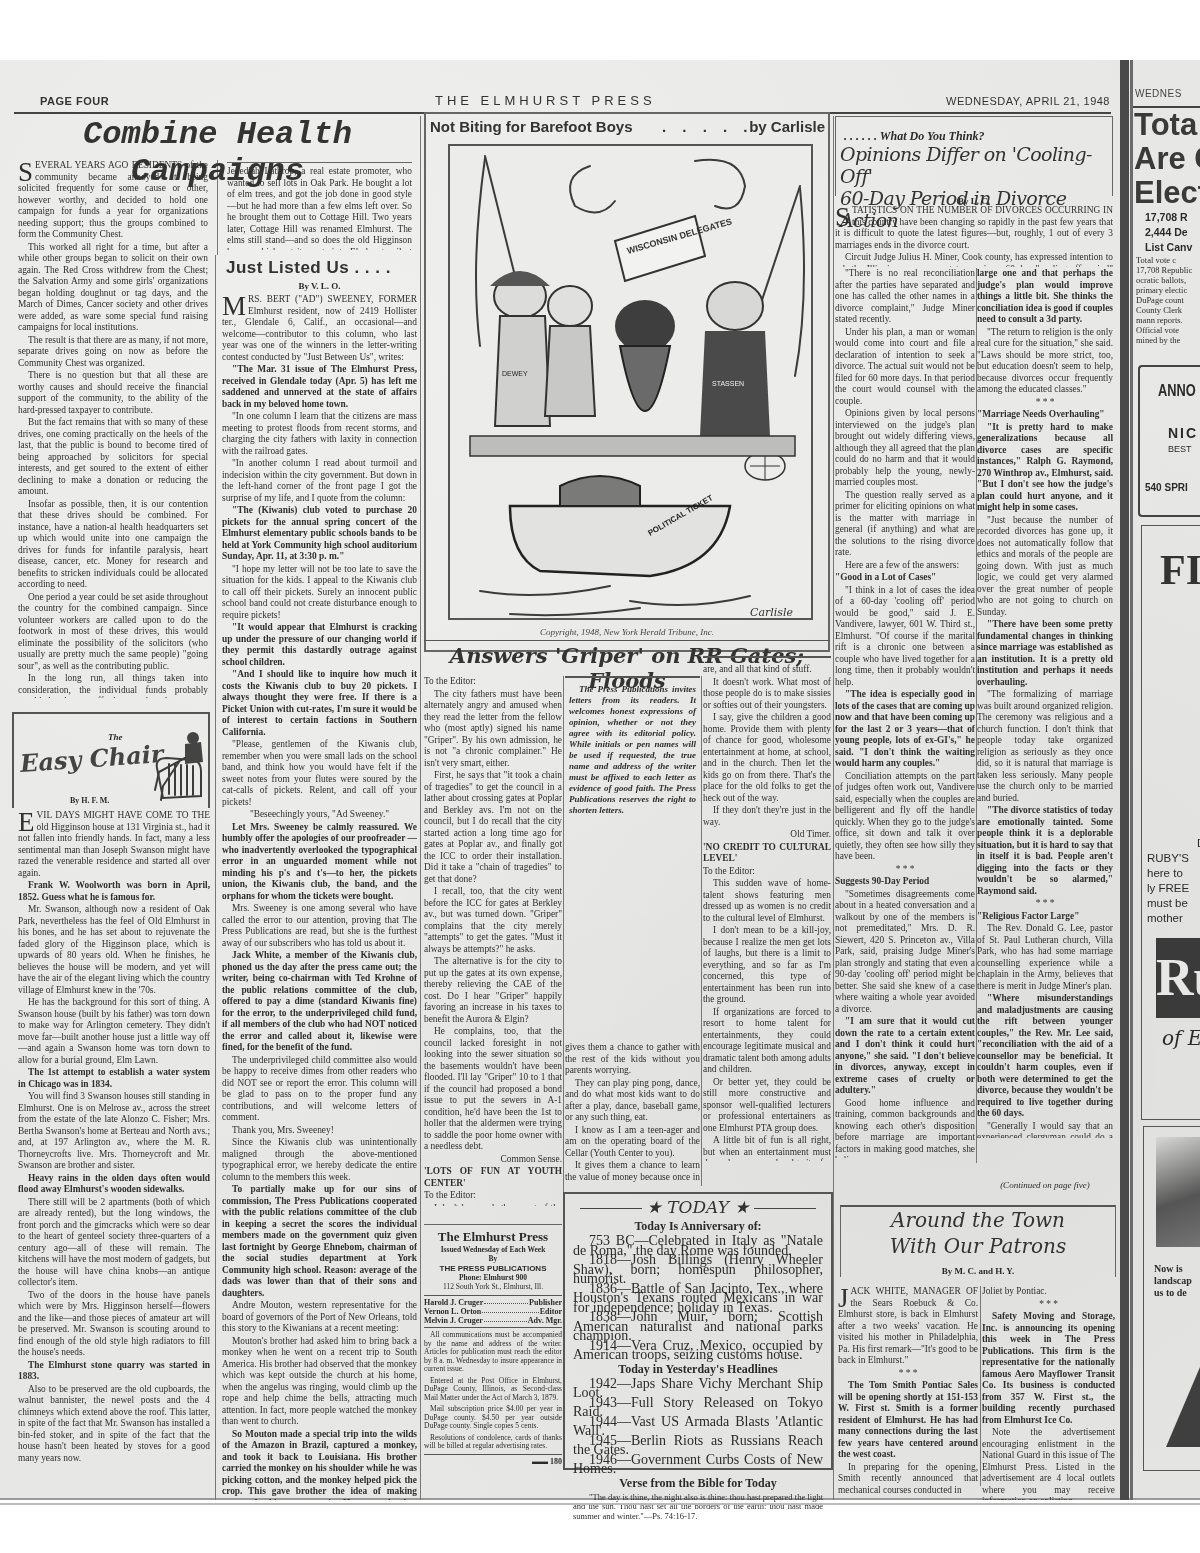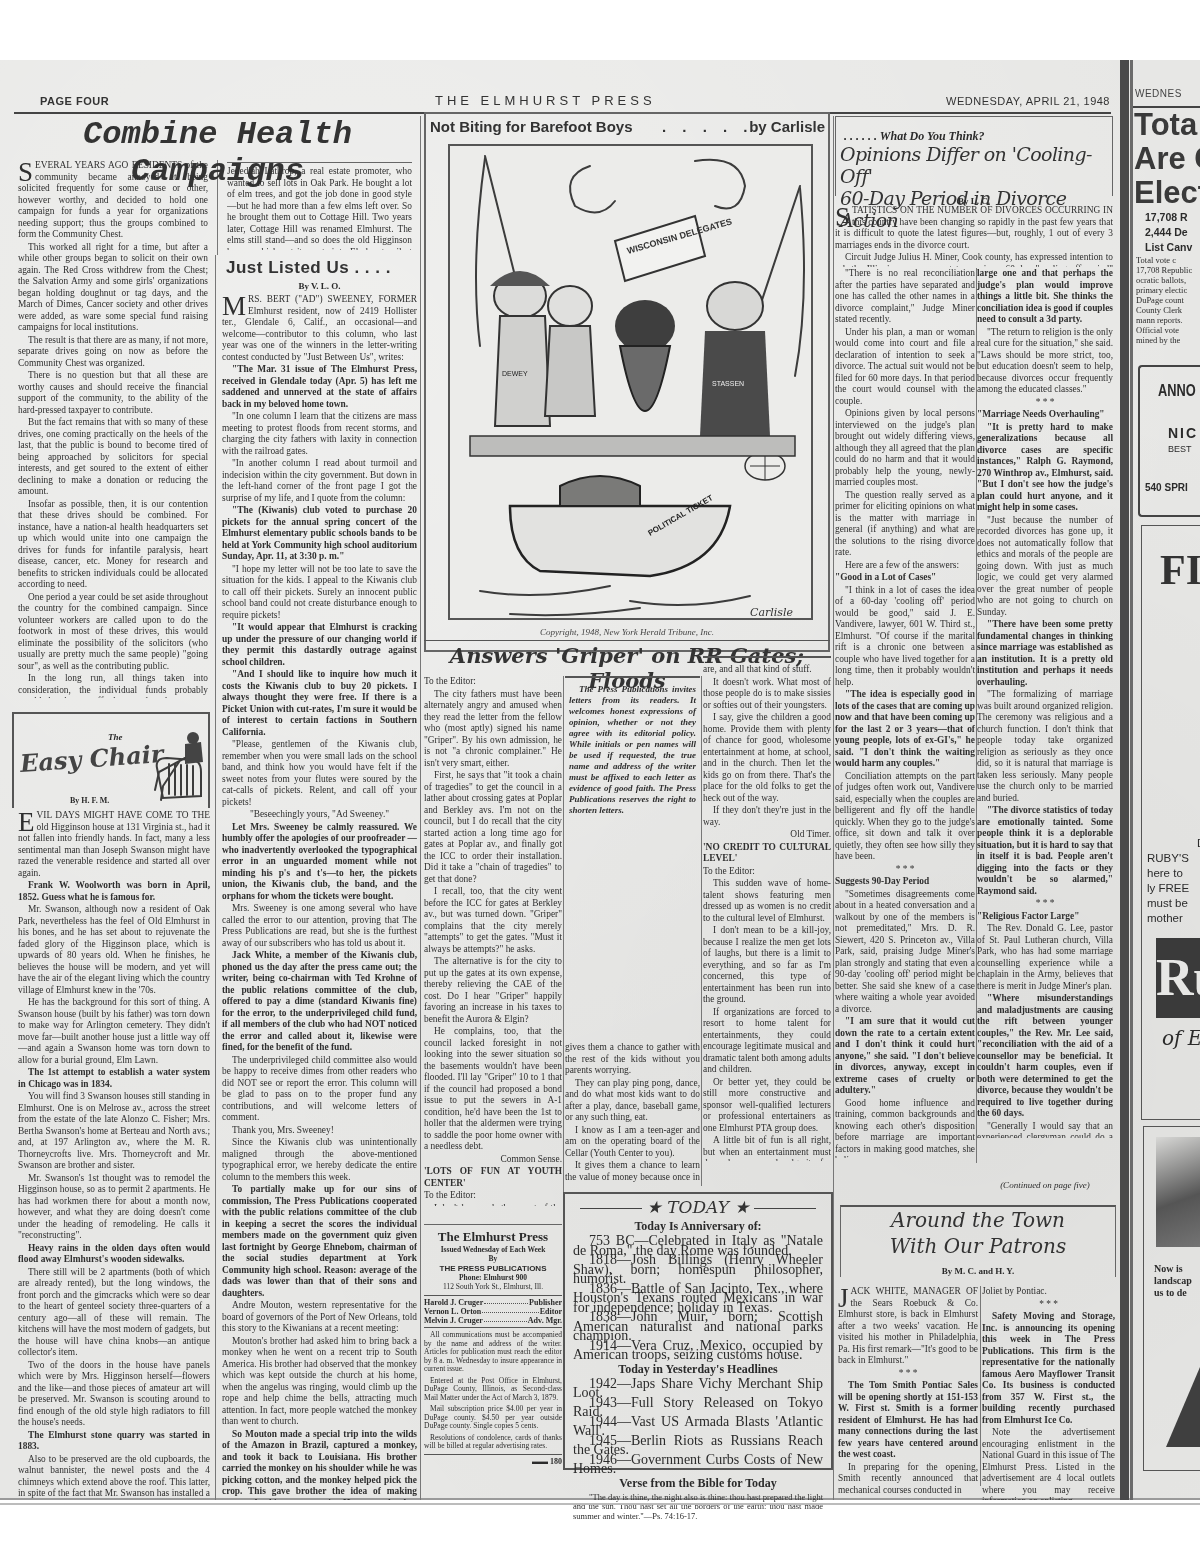--- a/index.html
+++ b/index.html
@@ -209,21 +209,20 @@
     </svg>
   </div>
   <div id="easy-chair-text" class="text">
     <p class="noindent"><span class="dropcap">E</span><span>VIL DAYS MIGHT HAVE COME TO THE old Higginson house at 131 Virginia st., had it not fallen into friendly hands. In fact, many a less sentimental man than Joseph Swanson might have razed the venerable residence and started all over again.</span></p>
     <div id="ec-paras">
         <p class="bold">Frank W. Woolworth was born in April, 1852. Guess what he is famous for.</p>
         <p class="">Mr. Swanson, although now a resident of Oak Park, nevertheless has the feel of Old Elmhurst in his bones, and he has set about to rejuvenate the faded glory of the Higginson place, which is upwards of 80 years old. When he finishes, he believes the house will be modern, and yet will have the air of the elegant living which the country village of Elmhurst knew in the '70s.</p>
         <p class="">He has the background for this sort of thing. A Swanson house (built by his father) was torn down to make way for Arlington cemetery. They didn't move far—built another house just a little way off—and again a Swanson home was torn down to allow for a burial ground, Elm Lawn.</p>
         <p class="bold">The 1st attempt to establish a water system in Chicago was in 1834.</p>
         <p class="">You will find 3 Swanson houses still standing in Elmhurst. One is on Melrose av., across the street from the estate of the late Alonzo C. Fisher; Mrs. Bertha Swanson's home at Berteau and North avs.; and, at 197 Arlington av., where the M. R. Thorneycrofts live. Mrs. Thorneycroft and Mr. Swanson are brother and sister.</p>
-        <p class="">Mr. Swanson's 1st thought was to remodel the Higginson house, so as to permit 2 apartments. He has had workmen there for about a month now, however, and what they are doing doesn't come under the heading of remodeling. He calls it "reconstructing".</p>
         <p class="bold">Heavy rains in the olden days often would flood away Elmhurst's wooden sidewalks.</p>
         <p class="">There still will be 2 apartments (both of which are already rented), but the long windows, the front porch and the gimcracks which were so dear to the heart of genteel society three-quarters of a century ago—all of these will remain. The kitchens will have the most modern of gadgets, but the house will have china knobs—an antique collector's item.</p>
         <p class="">Two of the doors in the house have panels which were by Mrs. Higginson herself—flowers and the like—and those pieces of amateur art will be preserved. Mr. Swanson is scouting around to find enough of the old style high radiators to fill the house's needs.</p>
         <p class="bold">The Elmhurst stone quarry was started in 1883.</p>
         <p class="">Also to be preserved are the old cupboards, the walnut bannister, the newel posts and the 4 chimneys which extend above the roof. This latter, in spite of the fact that Mr. Swanson has installed a bin-fed stoker, and in spite of the fact that the house hasn't been heated by stoves for a good many years now.</p>
       </div>
   </div>
 </section>
 
 <figure id="cartoon-box">

